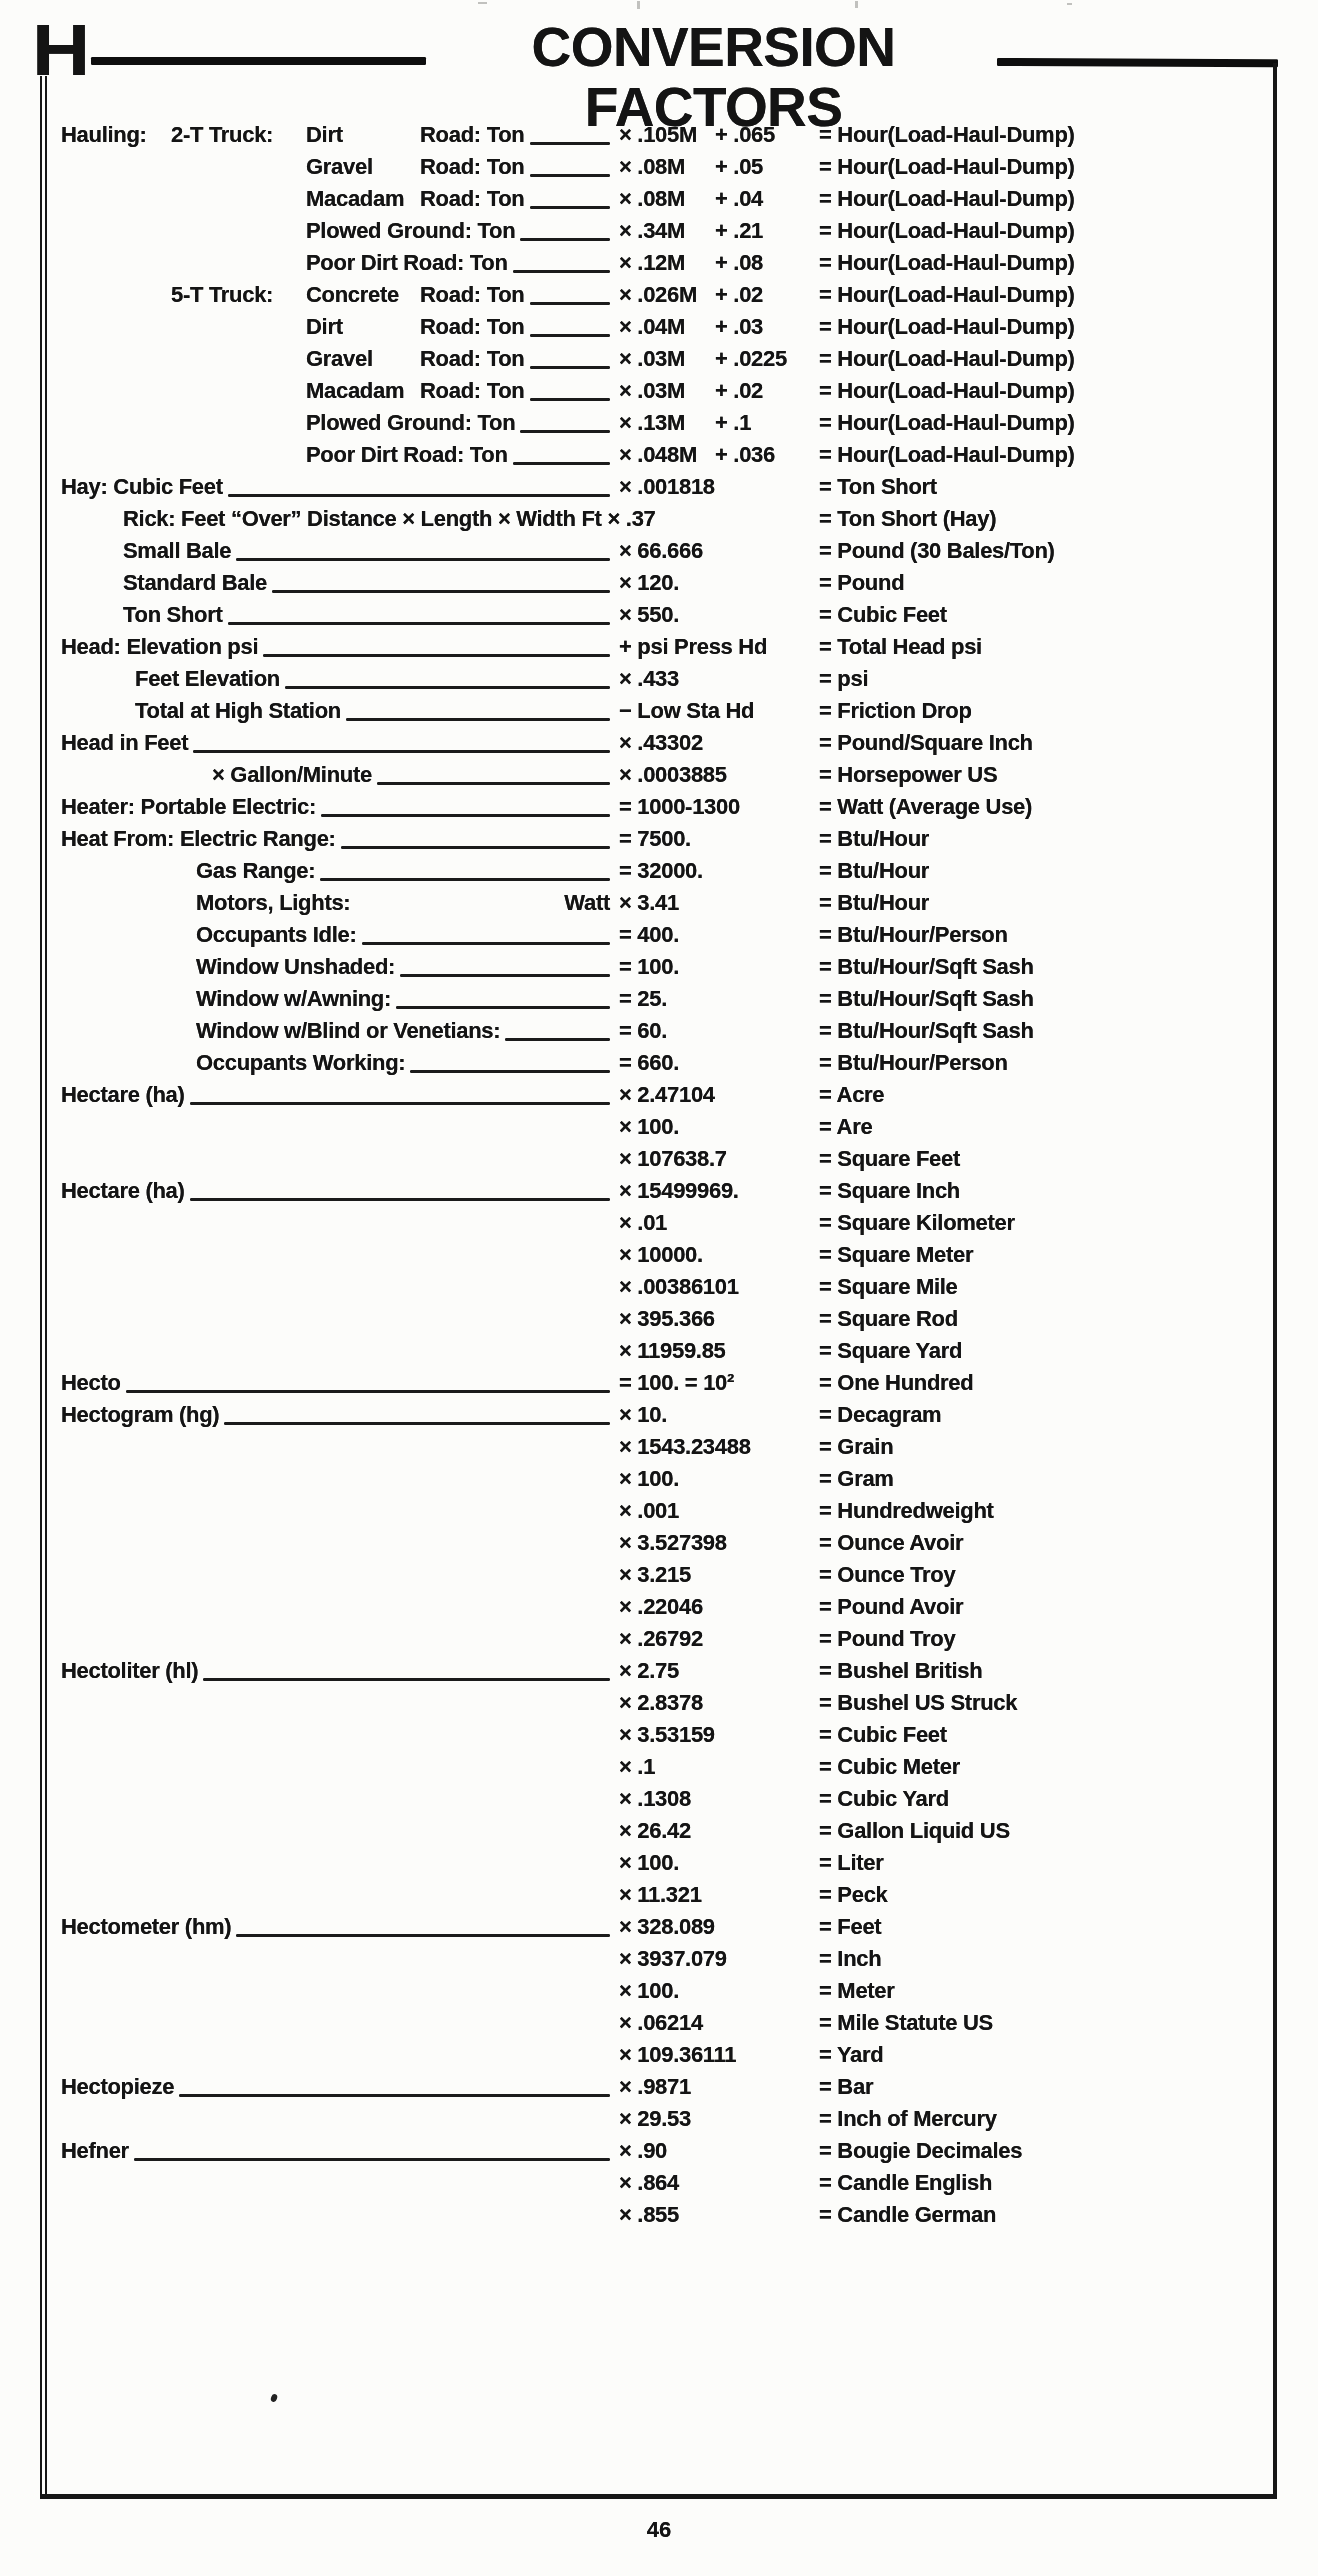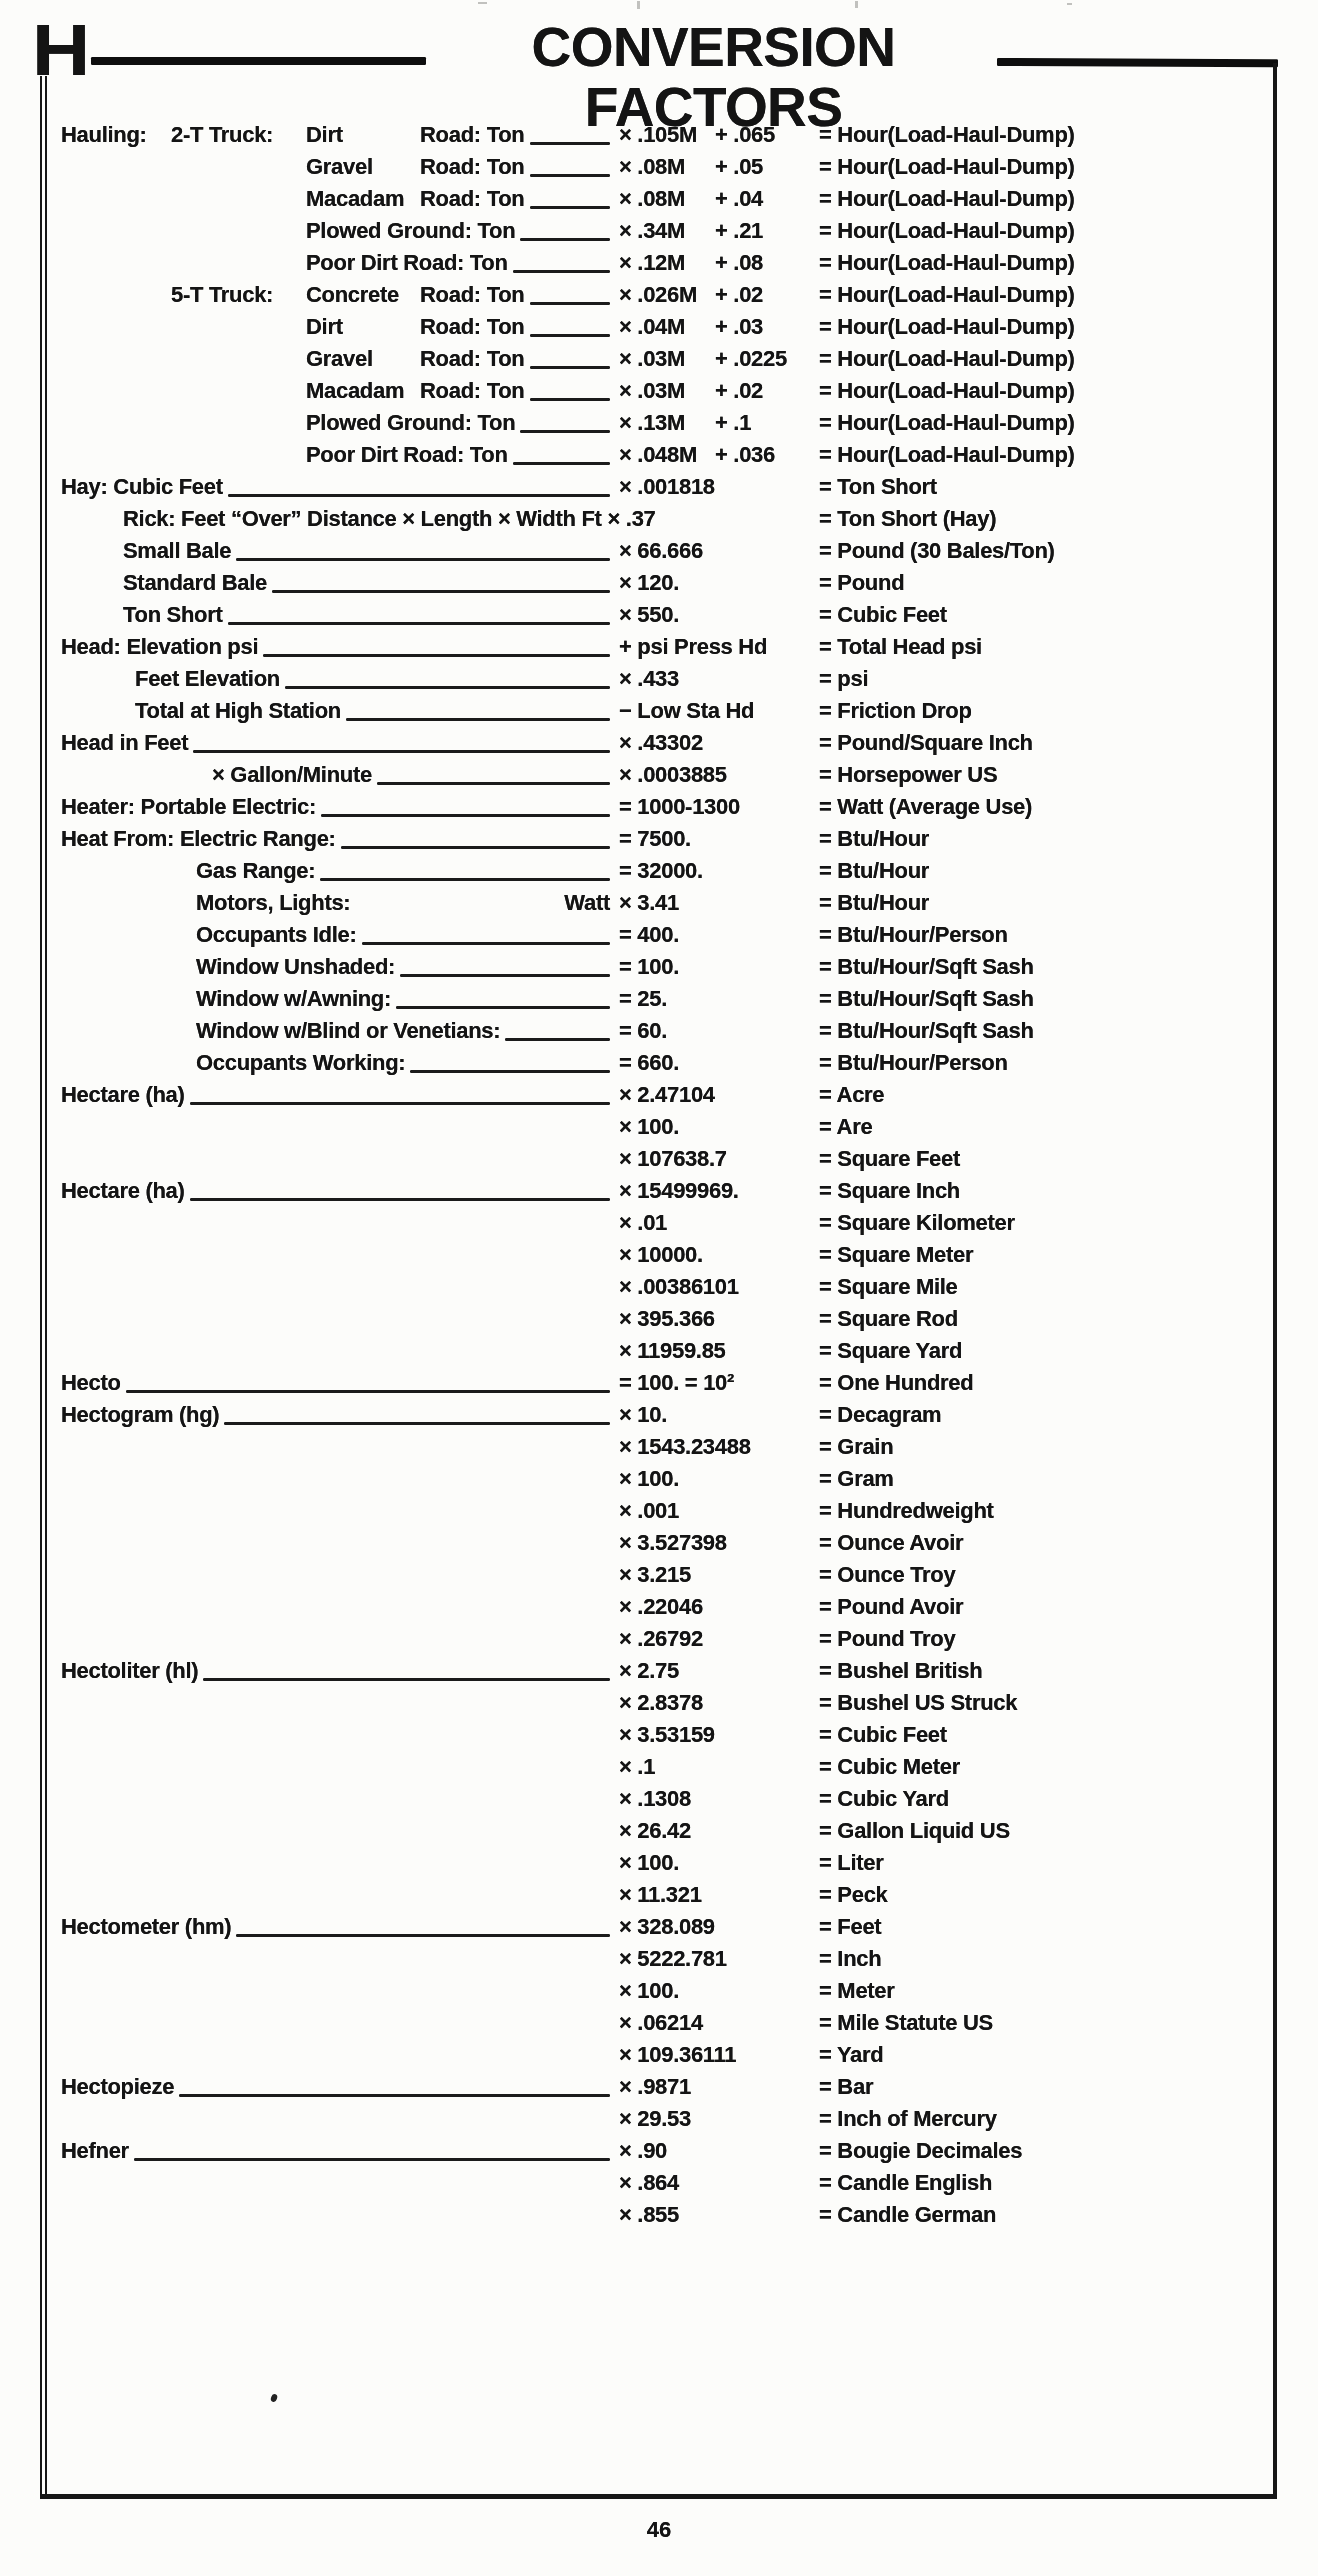--- a/index.html
+++ b/index.html
@@ -128,21 +128,21 @@
       <div class="row"><div class="labelcell"><span class="lbl"></span></div><span class="factor">× .26792</span><span class="result">= Pound Troy</span></div>
       <div class="row"><div class="labelcell"><span class="lbl">Hectoliter (hl)</span><span class="fill"></span></div><span class="factor">× 2.75</span><span class="result">= Bushel British</span></div>
       <div class="row"><div class="labelcell"><span class="lbl"></span></div><span class="factor">× 2.8378</span><span class="result">= Bushel US Struck</span></div>
       <div class="row"><div class="labelcell"><span class="lbl"></span></div><span class="factor">× 3.53159</span><span class="result">= Cubic Feet</span></div>
       <div class="row"><div class="labelcell"><span class="lbl"></span></div><span class="factor">× .1</span><span class="result">= Cubic Meter</span></div>
       <div class="row"><div class="labelcell"><span class="lbl"></span></div><span class="factor">× .1308</span><span class="result">= Cubic Yard</span></div>
       <div class="row"><div class="labelcell"><span class="lbl"></span></div><span class="factor">× 26.42</span><span class="result">= Gallon Liquid US</span></div>
       <div class="row"><div class="labelcell"><span class="lbl"></span></div><span class="factor">× 100.</span><span class="result">= Liter</span></div>
       <div class="row"><div class="labelcell"><span class="lbl"></span></div><span class="factor">× 11.321</span><span class="result">= Peck</span></div>
       <div class="row"><div class="labelcell"><span class="lbl">Hectometer (hm)</span><span class="fill"></span></div><span class="factor">× 328.089</span><span class="result">= Feet</span></div>
-      <div class="row"><div class="labelcell"><span class="lbl"></span></div><span class="factor">× 5222.781</span><span class="result">= Inch</span></div>
+      <div class="row"><div class="labelcell"><span class="lbl"></span></div><span class="factor">× 3937.079</span><span class="result">= Inch</span></div>
       <div class="row"><div class="labelcell"><span class="lbl"></span></div><span class="factor">× 100.</span><span class="result">= Meter</span></div>
       <div class="row"><div class="labelcell"><span class="lbl"></span></div><span class="factor">× .06214</span><span class="result">= Mile Statute US</span></div>
       <div class="row"><div class="labelcell"><span class="lbl"></span></div><span class="factor">× 109.36111</span><span class="result">= Yard</span></div>
       <div class="row"><div class="labelcell"><span class="lbl">Hectopieze</span><span class="fill"></span></div><span class="factor">× .9871</span><span class="result">= Bar</span></div>
       <div class="row"><div class="labelcell"><span class="lbl"></span></div><span class="factor">× 29.53</span><span class="result">= Inch of Mercury</span></div>
       <div class="row"><div class="labelcell"><span class="lbl">Hefner</span><span class="fill"></span></div><span class="factor">× .90</span><span class="result">= Bougie Decimales</span></div>
       <div class="row"><div class="labelcell"><span class="lbl"></span></div><span class="factor">× .864</span><span class="result">= Candle English</span></div>
       <div class="row"><div class="labelcell"><span class="lbl"></span></div><span class="factor">× .855</span><span class="result">= Candle German</span></div>
     </div>
 

